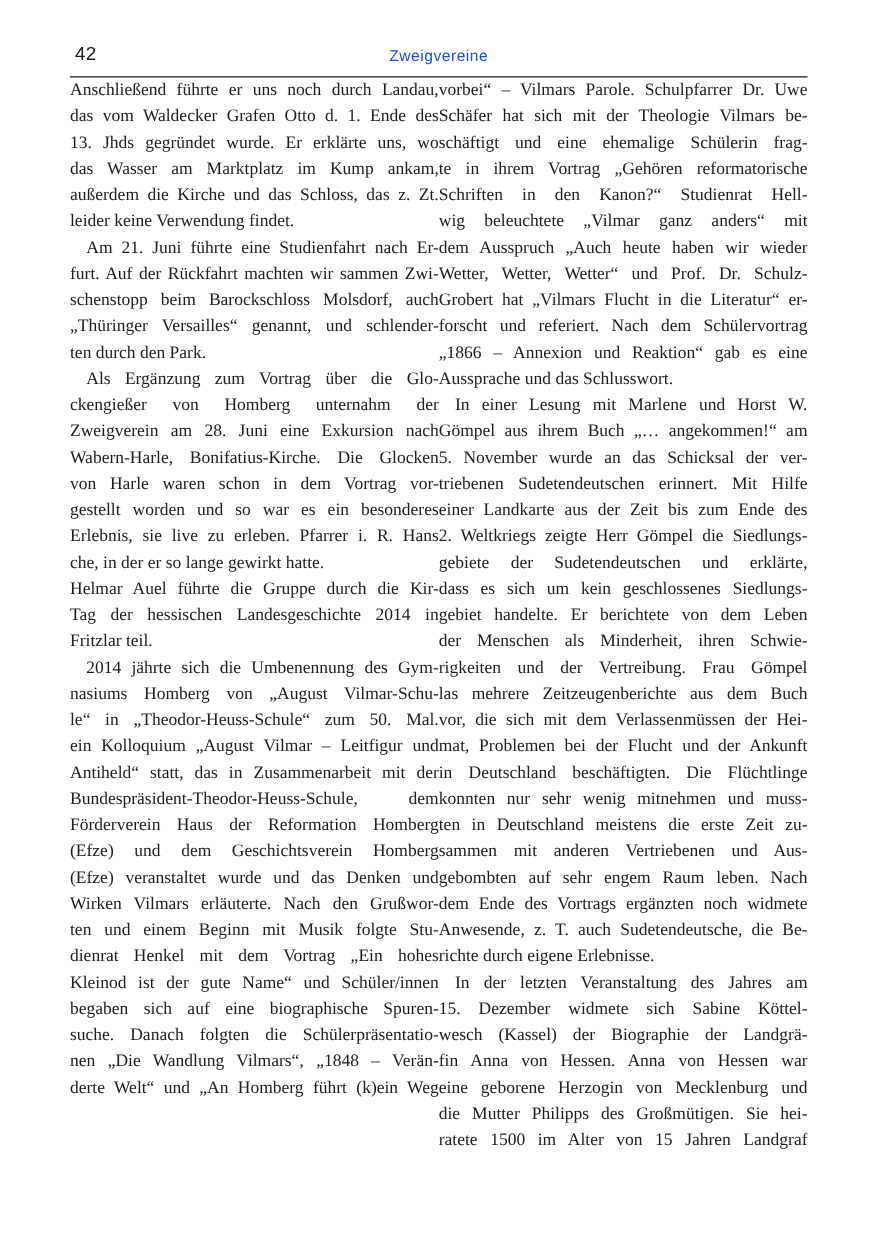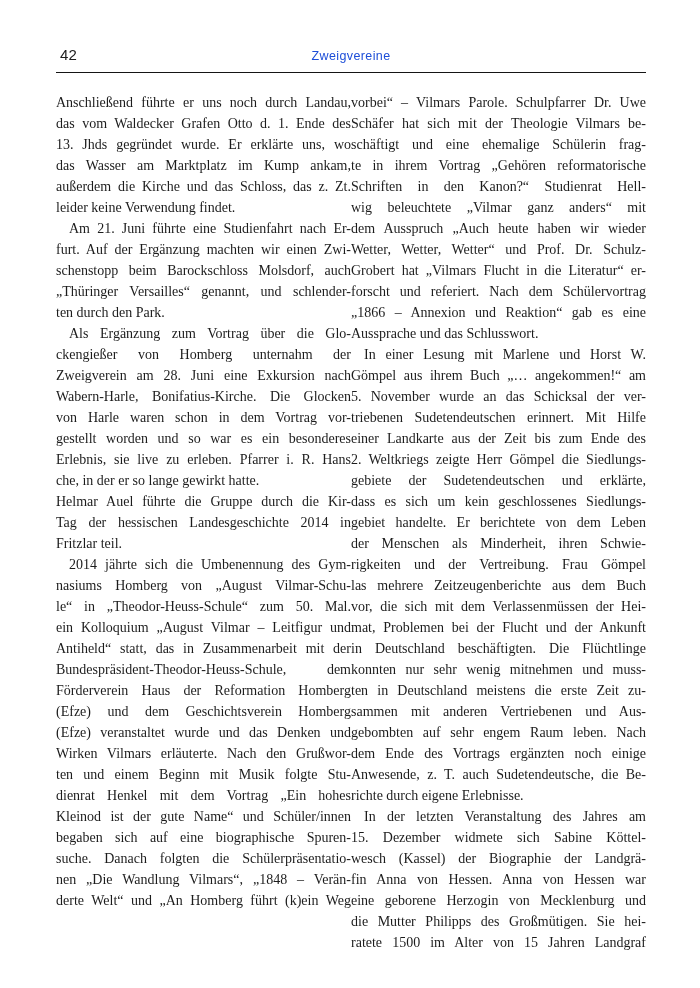--- a/index.html
+++ b/index.html
@@ -1,21 +1,21 @@
 <!DOCTYPE html>
 <html><head>
 <meta charset="utf-8">
 <style>
   html,body { margin:0; padding:0; background:#ffffff; }
   .page {
     position:relative;
     width:700px; height:988px;
     background:#ffffff;
     box-sizing:border-box;
-    padding:46px 54px 0 56px;
+    padding:35px 54px 0 56px;
     font-family:"Liberation Serif", serif;
     color:#1c1c1c;
     overflow:hidden;
     border-radius:20px;
   }
   .pagehead {
     position:relative;
     height:18px;
     font-family:"Liberation Sans", sans-serif;
   }
@@ -28,21 +28,20 @@
     text-align:center;
     font-size:12.5px; letter-spacing:0.4px; color:#1d4ed8;
   }
   .header-rule {
     margin-top:8px;
     border:none;
     border-top:1.6px solid #151515;
     height:0;
   }
   .columns {
-    margin-top:19px;
     display:flex;
     gap:0;
   }
   .col { flex:1 1 0; min-width:0; }
   .line {
     font-size:14px;
     line-height:21px;
     height:21px;
     text-align:justify;
     text-align-last:justify;
@@ -62,21 +61,21 @@
   <div class="header-rule"></div>
   <div class="columns">
     <div class="col" id="col-left">
         <div class="line">Anschließend führte er uns noch durch Landau,</div>
         <div class="line">das vom Waldecker Grafen Otto d. 1. Ende des</div>
         <div class="line">13. Jhds gegründet wurde. Er erklärte uns, wo</div>
         <div class="line">das Wasser am Marktplatz im Kump ankam,</div>
         <div class="line">außerdem die Kirche und das Schloss, das z. Zt.</div>
         <div class="line para-end">leider keine Verwendung findet.</div>
         <div class="line indent">Am 21. Juni führte eine Studienfahrt nach Er-</div>
-        <div class="line">furt. Auf der Ergänzung machten wir einen Zwi-</div>
+        <div class="line">furt. Auf der Rückfahrt machten wir sammen Zwi-</div>
         <div class="line">schenstopp beim Barockschloss Molsdorf, auch</div>
         <div class="line">„Thüringer Versailles“ genannt, und schlender-</div>
         <div class="line para-end">ten durch den Park.</div>
         <div class="line indent">Als Ergänzung zum Vortrag über die Glo-</div>
         <div class="line">ckengießer von Homberg unternahm der</div>
         <div class="line">Zweigverein am 28. Juni eine Exkursion nach</div>
         <div class="line">Wabern-Harle, Bonifatius-Kirche. Die Glocken</div>
         <div class="line">von Harle waren schon in dem Vortrag vor-</div>
         <div class="line">gestellt worden und so war es ein besonderes</div>
         <div class="line">Erlebnis, sie live zu erleben. Pfarrer i. R. Hans</div>
@@ -127,21 +126,21 @@
         <div class="line">der Menschen als Minderheit, ihren Schwie-</div>
         <div class="line">rigkeiten und der Vertreibung. Frau Gömpel</div>
         <div class="line">las mehrere Zeitzeugenberichte aus dem Buch</div>
         <div class="line">vor, die sich mit dem Verlassenmüssen der Hei-</div>
         <div class="line">mat, Problemen bei der Flucht und der Ankunft</div>
         <div class="line">in Deutschland beschäftigten. Die Flüchtlinge</div>
         <div class="line">konnten nur sehr wenig mitnehmen und muss-</div>
         <div class="line">ten in Deutschland meistens die erste Zeit zu-</div>
         <div class="line">sammen mit anderen Vertriebenen und Aus-</div>
         <div class="line">gebombten auf sehr engem Raum leben. Nach</div>
-        <div class="line">dem Ende des Vortrags ergänzten noch einige</div>
+        <div class="line">dem Ende des Vortrags ergänzten noch widmete</div>
         <div class="line">Anwesende, z. T. auch Sudetendeutsche, die Be-</div>
         <div class="line para-end">richte durch eigene Erlebnisse.</div>
         <div class="line indent">In der letzten Veranstaltung des Jahres am</div>
         <div class="line">15. Dezember widmete sich Sabine Köttel-</div>
         <div class="line">wesch (Kassel) der Biographie der Landgrä-</div>
         <div class="line">fin Anna von Hessen. Anna von Hessen war</div>
         <div class="line">eine geborene Herzogin von Mecklenburg und</div>
         <div class="line">die Mutter Philipps des Großmütigen. Sie hei-</div>
         <div class="line">ratete 1500 im Alter von 15 Jahren Landgraf</div>
       </div>

